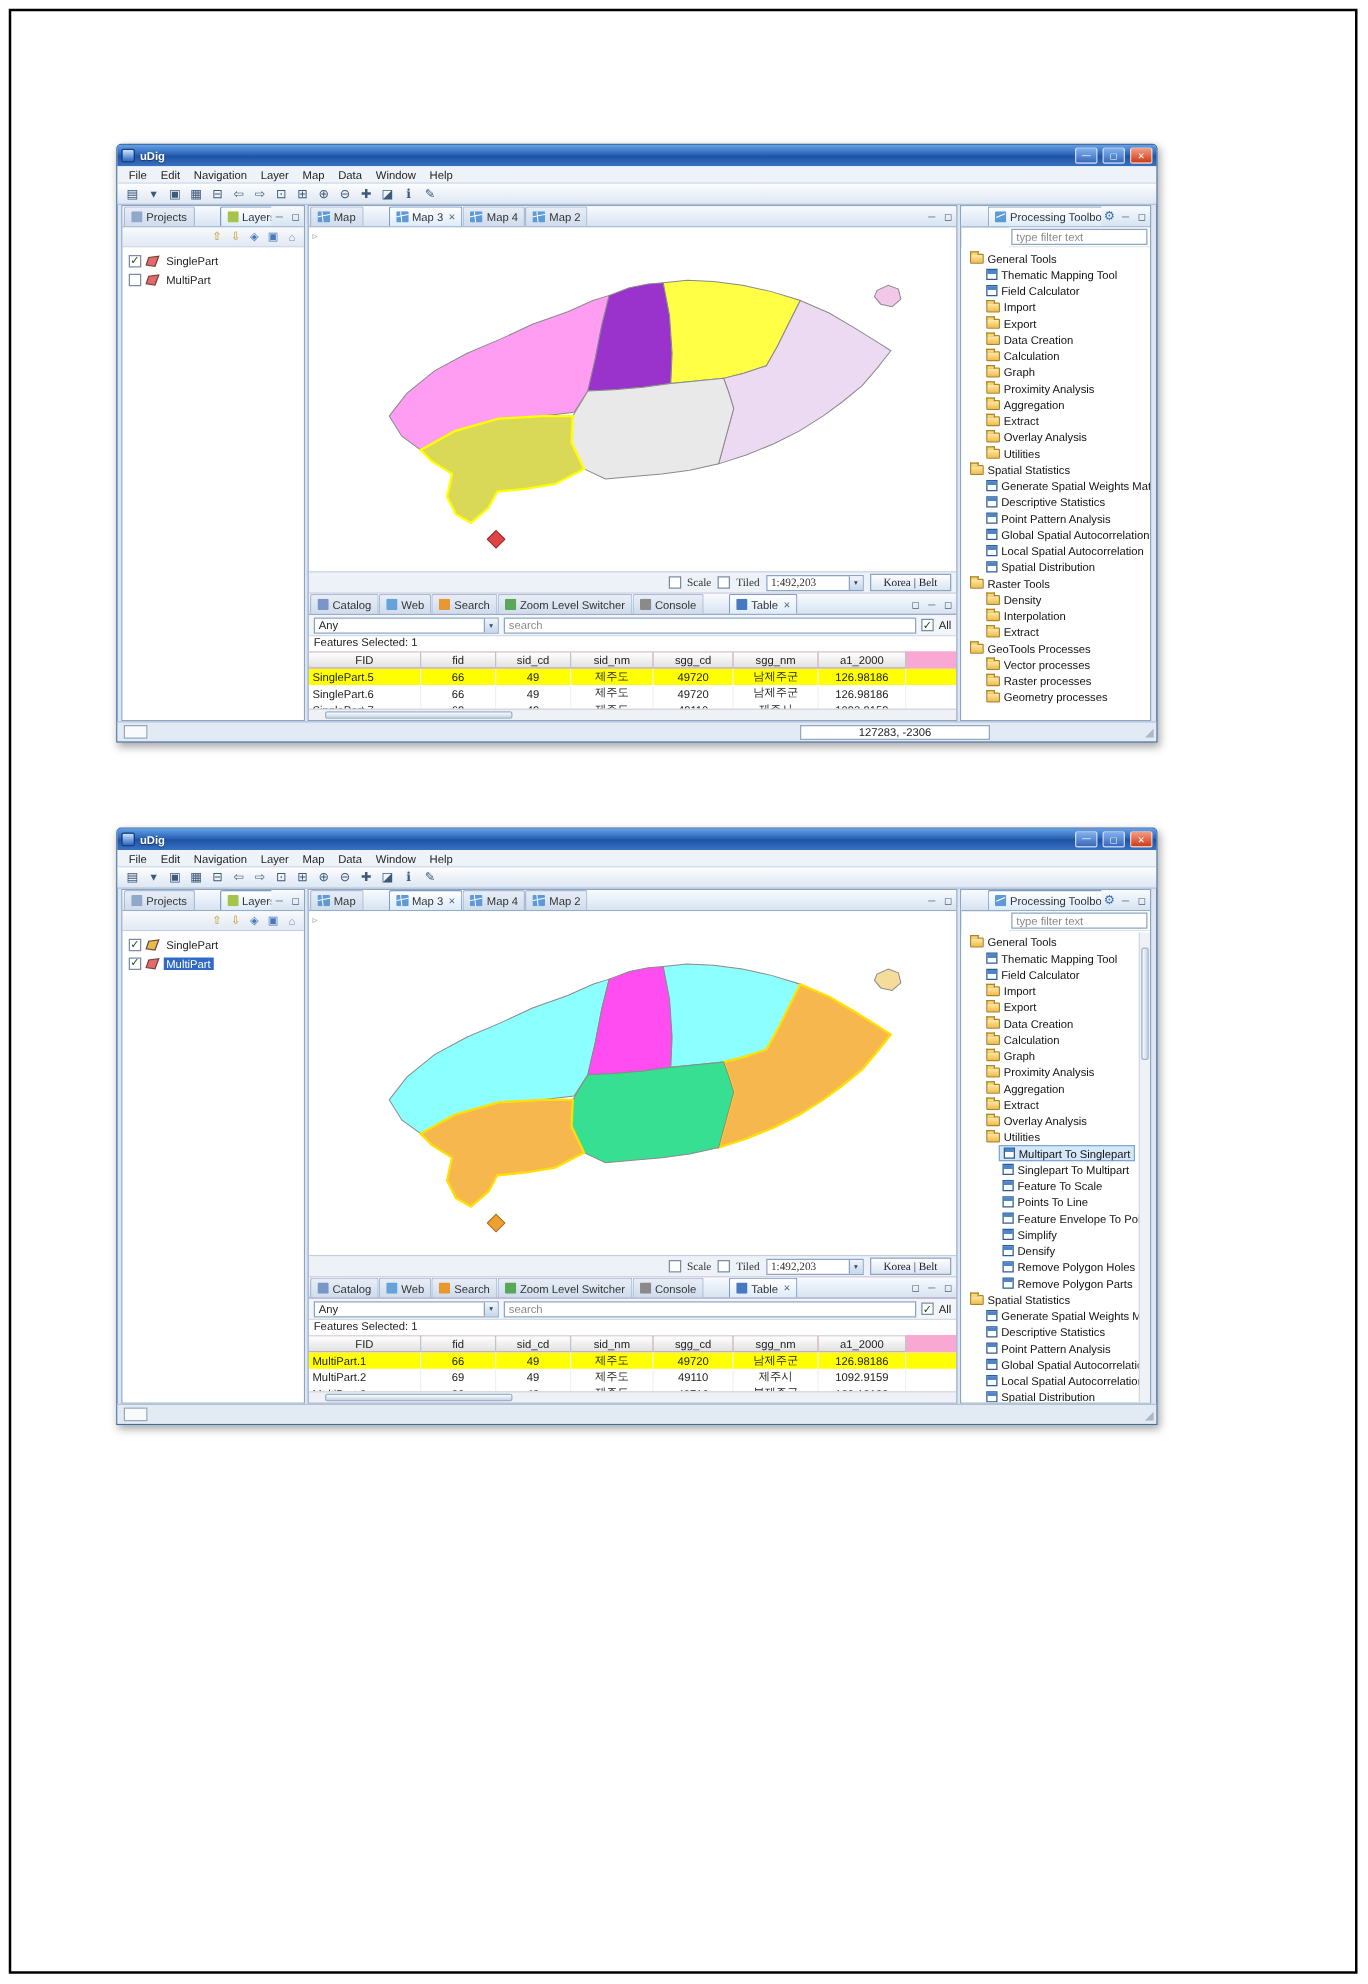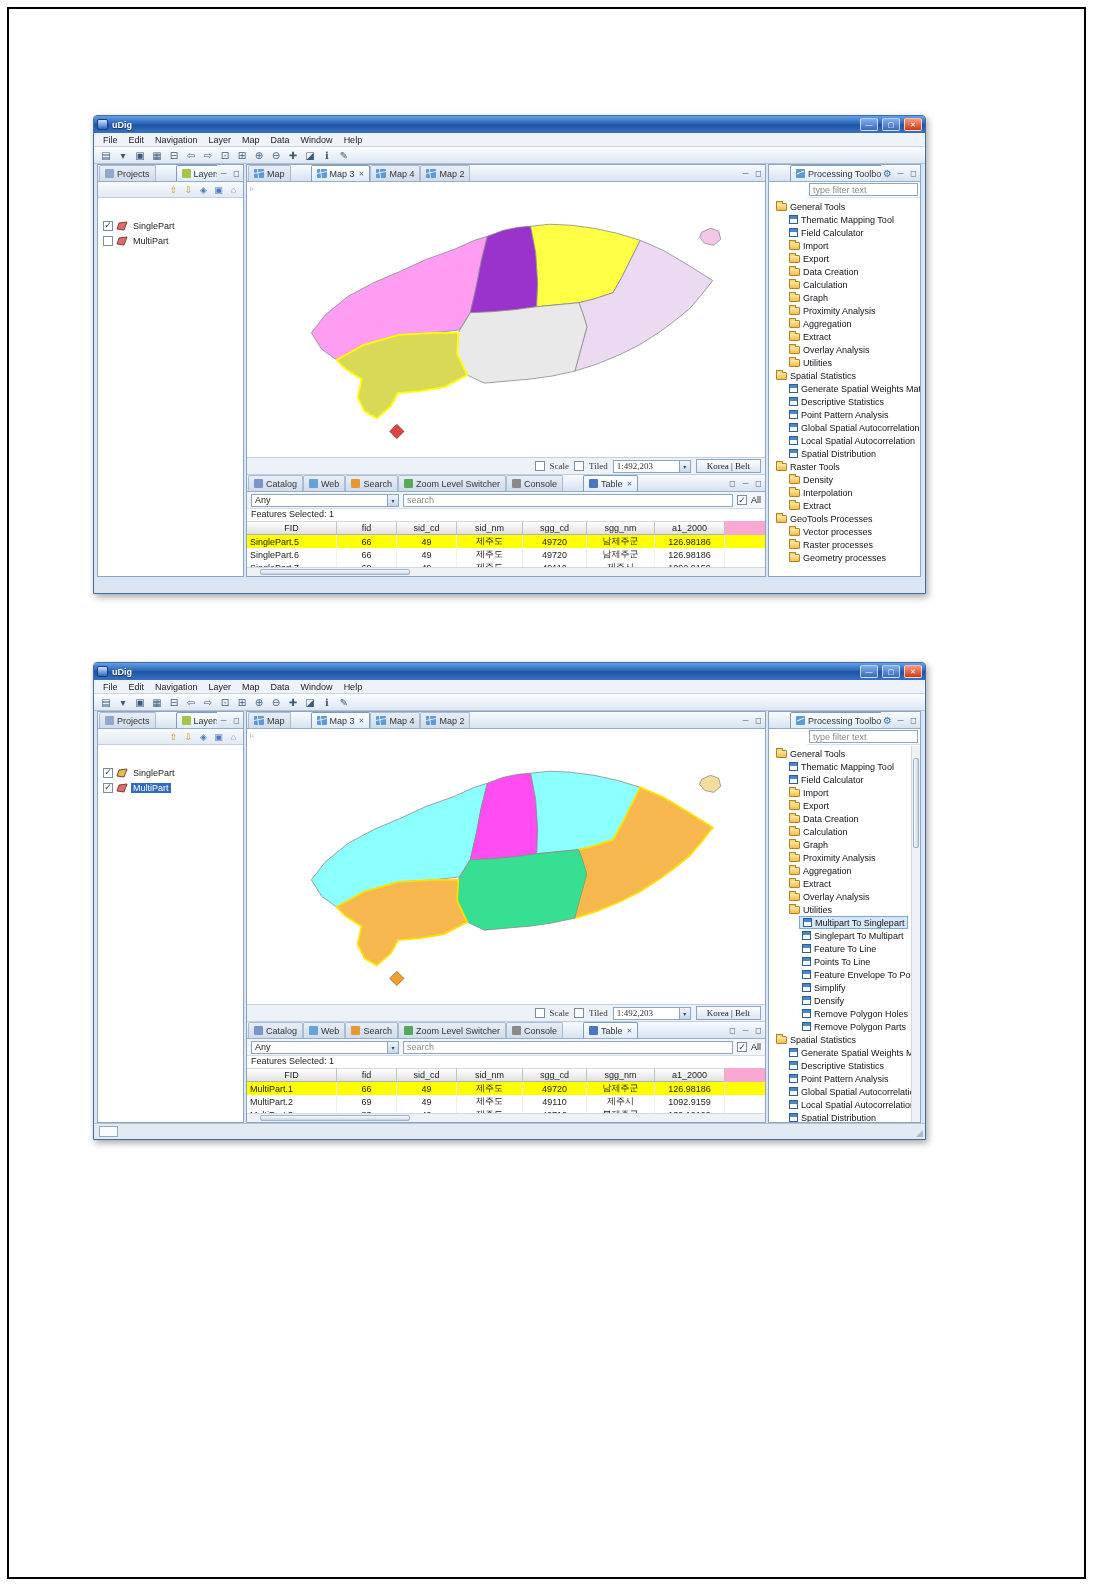--- a/index.html
+++ b/index.html
@@ -38,21 +38,21 @@
   .ptab-ctrl.gear::before { content:"⚙"; color:#3f74b4; font-size:10px; }
 
   
   .ltoolbar { height:16px; flex:none; background:linear-gradient(#f8fafd,#e1e9f4); border-bottom:1px solid #c2cedd; display:flex; align-items:center; justify-content:flex-end; gap:2px; padding-right:3px; color:#4a6a8c; }
   .mini-ic { width:13px; text-align:center; font-size:9px; }
   .mini-up::before { content:"⇧"; color:#c79018; }
   .mini-down::before { content:"⇩"; color:#c79018; }
   .mini-a::before { content:"◈"; color:#4a7ab8; }
   .mini-b::before { content:"▣"; color:#4a7ab8; }
   .mini-c::before { content:"⌂"; color:#7a8ca4; }
-  .tree { flex:1; background:#fff; padding-top:20px; }
+  .tree { flex:1; background:#fff; padding-top:3px; }
   .layer-row { display:flex; align-items:center; gap:3px; height:15px; padding-left:5px; font-size:9px; }
   .layer-name { padding:0 2px; }
   .layer-row[data-selected="true"] .layer-name { background:#316ac5; color:#fff; }
   .chk { width:10px; height:10px; border:1px solid #7b8da3; background:#fff; display:inline-flex; align-items:center; justify-content:center; flex:none; }
   .chk[data-checked="true"]::after { content:"✓"; font-size:9px; line-height:1; color:#20501c; font-weight:bold; }
 
   
   .map-canvas { position:relative; height:276px; flex:none; background:#fff; border-bottom:1px solid #c2cedd; overflow:hidden; }
   .map-canvas svg { position:absolute; inset:0; }
   .canvas-mark::before { content:"▹"; }
@@ -572,20 +572,25 @@
           <div class="titem" data-level="1" data-type="folder">
             <span class="fold-ic"></span>
 
             <span>Geometry processes</span>
           </div>
 
       </div>
     </div>
   </div>
 
+  <div class="statusbar">
+    <span class="sb-box"></span>
+    <span class="coords">127283, -2306</span>
+    <span class="grip"></span>
+  </div>
 </div>
 
 <div class="window" style="left:93px; top:662px; height:478px;">
   <div class="titlebar">
     <div class="app-icon"></div>
     <div class="title-text">uDig</div>
     <div class="wbtn min"></div>
     <div class="wbtn max"></div>
     <div class="wbtn close"></div>
   </div>
@@ -964,21 +969,21 @@
 
           <div class="titem" data-level="2" data-type="tool">
 
             <span class="tool-icn"></span>
             <span>Singlepart To Multipart</span>
           </div>
 
           <div class="titem" data-level="2" data-type="tool">
 
             <span class="tool-icn"></span>
-            <span>Feature To Line</span>
+            <span>Feature To Scale</span>
           </div>
 
           <div class="titem" data-level="2" data-type="tool">
 
             <span class="tool-icn"></span>
             <span>Points To Line</span>
           </div>
 
           <div class="titem" data-level="2" data-type="tool">
 

